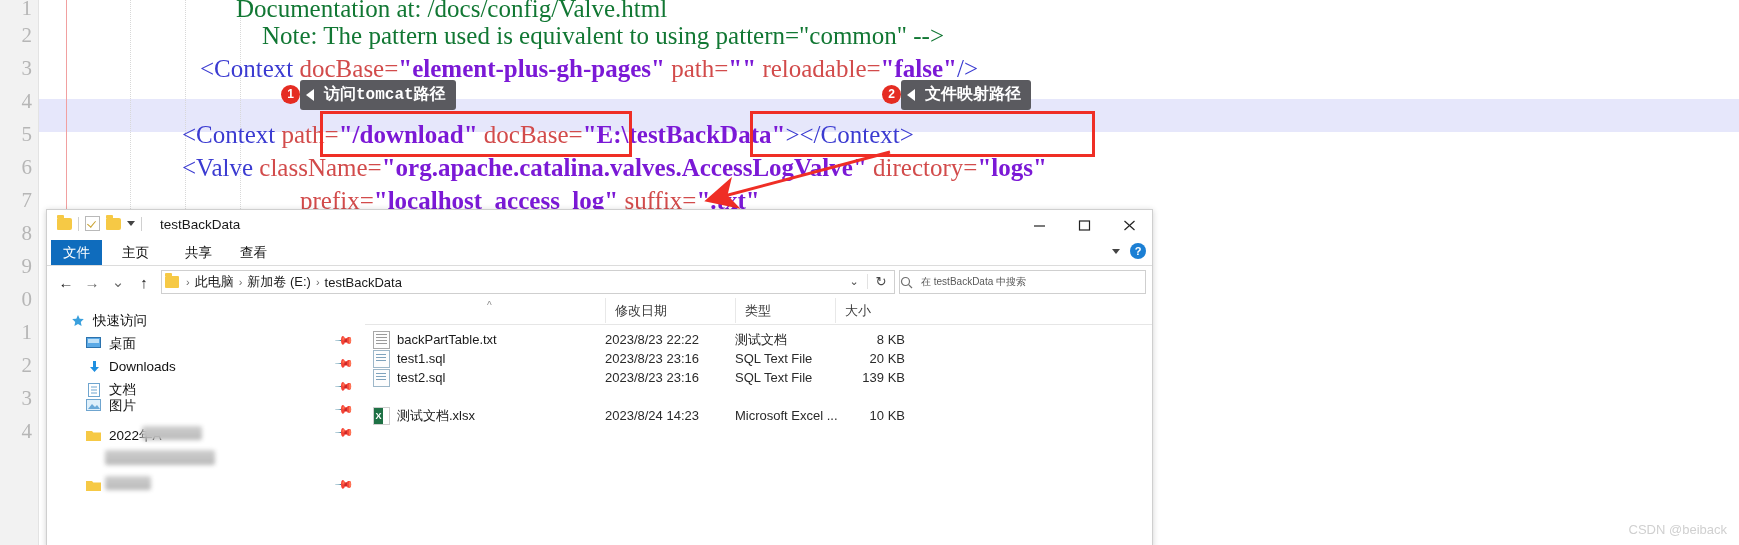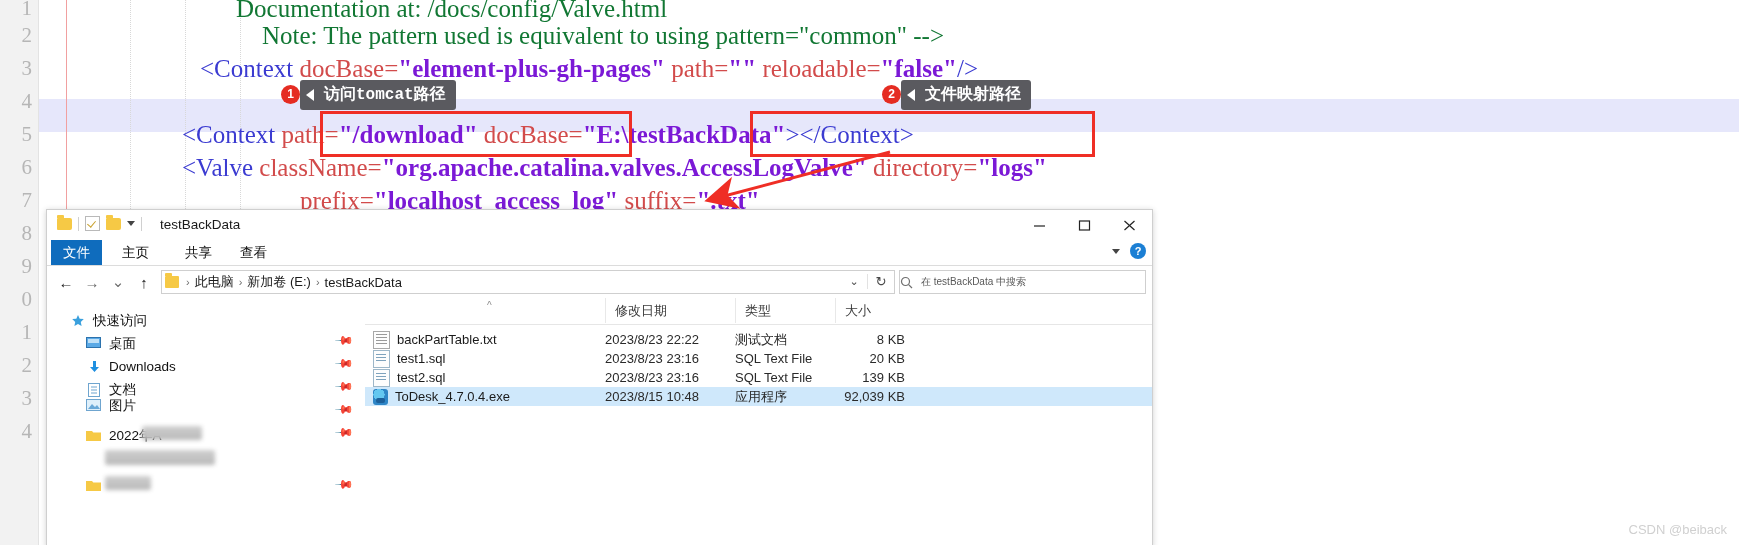--- a/index.html
+++ b/index.html
@@ -390,27 +390,27 @@
       <div class="frow" style="top:70px;">
         <span class="fname">
           <span class="ico ico-sql"></span>
           <span>test2.sql</span>
         </span>
         <span class="fdate">2023/8/23 23:16</span>
         <span class="ftype">SQL Text File</span>
         <span class="fsize">139 KB</span>
       </div>
 
-      <div class="frow sel" style="top:89px;">
+
+      <div class="frow" style="top:108px;">
         <span class="fname">
-          <span class="ico ico-exe"></span>
-          <span>ToDesk_4.7.0.4.exe</span>
-        </span>
-        <span class="fdate">2023/8/15 10:48</span>
-        <span class="ftype">应用程序</span>
-        <span class="fsize">92,039 KB</span>
-      </div>
-
+          <span class="ico ico-xls"></span>
+          <span>测试文档.xlsx</span>
+        </span>
+        <span class="fdate">2023/8/24 14:23</span>
+        <span class="ftype">Microsoft Excel ...</span>
+        <span class="fsize">10 KB</span>
+      </div>
     </div>
   </div>
 </div>
 
 <div class="watermark">CSDN @beiback</div>
 
 </body></html>

